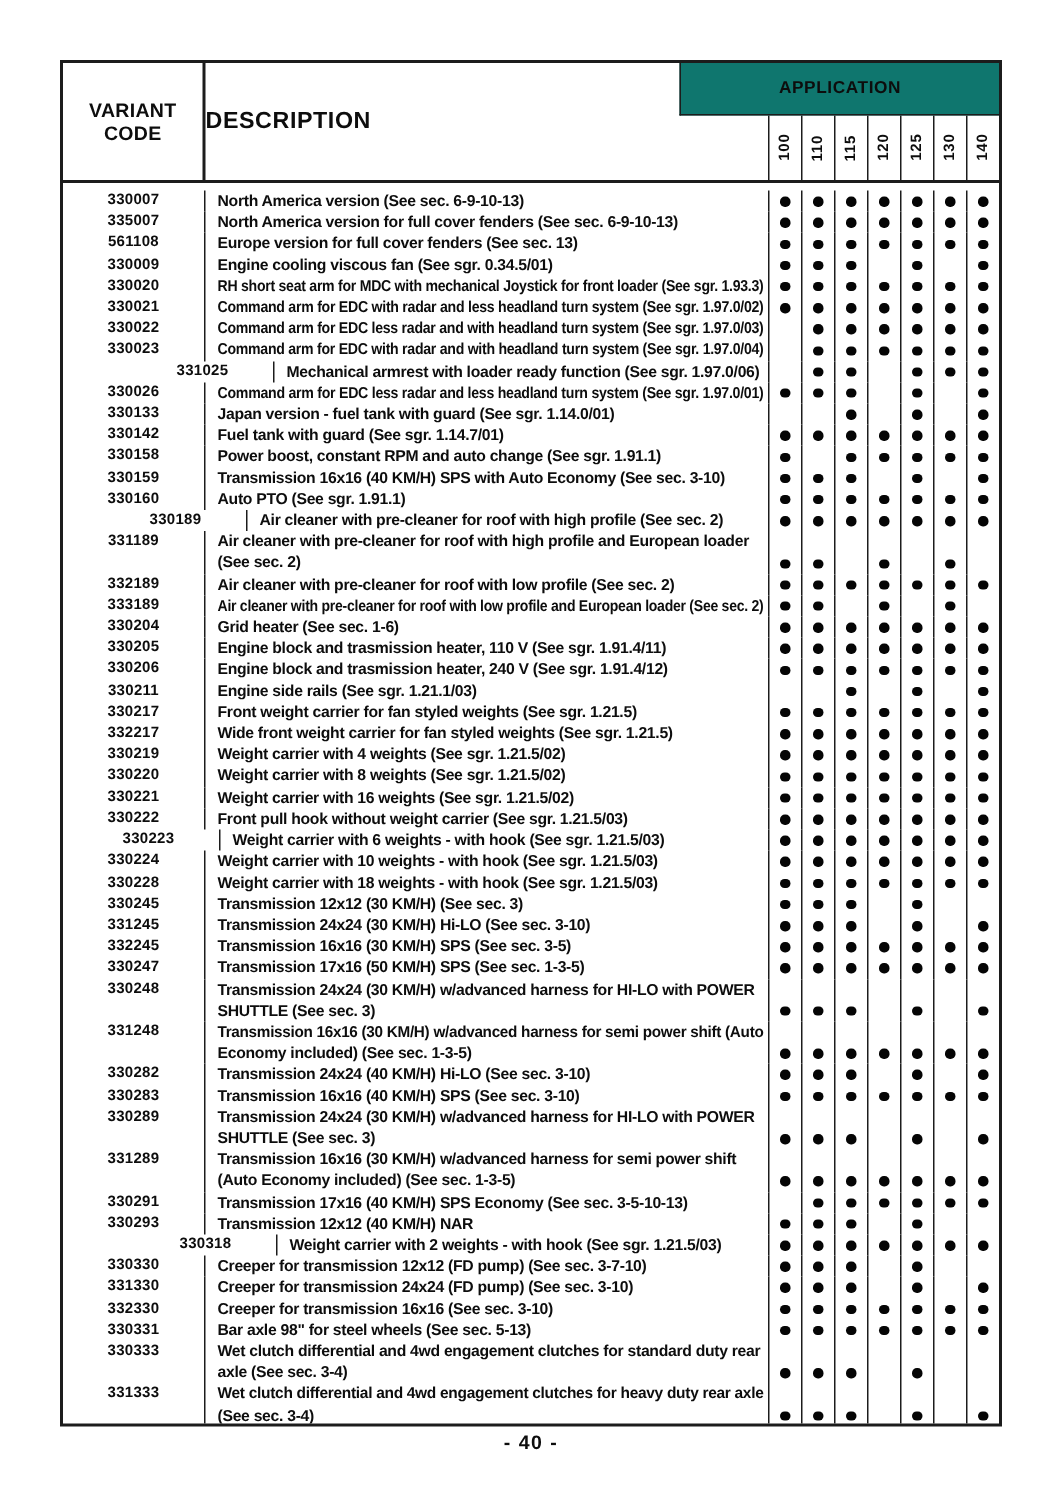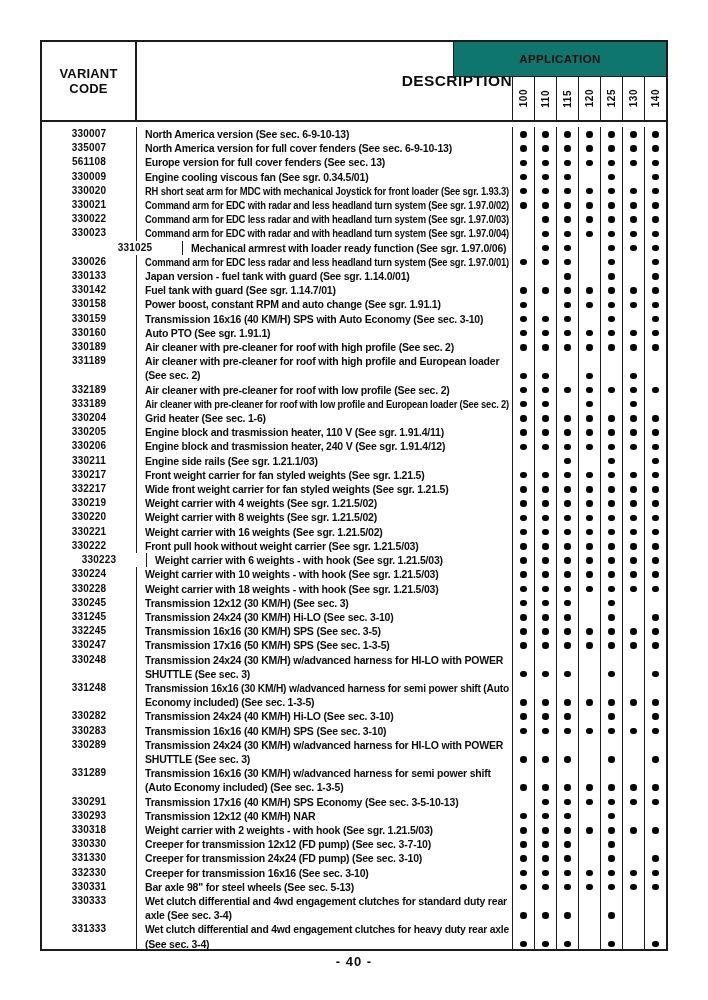--- a/index.html
+++ b/index.html
@@ -17,21 +17,21 @@
   .tbl-header {
     position:relative; height:80px; border-bottom:2px solid #1c1c1c;
     display:flex; flex-shrink:0;
   }
   .h-code {
     width:95px; border-right:2px solid #1c1c1c; display:flex; flex-direction:column;
     align-items:center; justify-content:center; font-weight:bold; font-size:13px;
     line-height:15px; letter-spacing:.2px;
   }
   .h-desc {
-    flex:1; display:flex; align-items:center; justify-content:flex-end;
+    flex:1; display:flex; align-items:center; justify-content:flex-start;
     font-weight:bold; font-size:15.5px; letter-spacing:.4px;
   }
   .h-app-cols { width:154px; display:flex; padding-top:35px; }
   .app-col-head {
     flex:1; border-left:1.6px solid #1c1c1c; display:flex;
     align-items:center; justify-content:center; overflow:hidden;
   }
   .app-col-label {
     writing-mode:vertical-rl; transform:rotate(180deg);
     font-weight:bold; font-size:10px; letter-spacing:.5px;
@@ -513,21 +513,21 @@
               <span class="dot"></span>
             </div>
             <div class="dot-col">
               <span class="dot"></span>
             </div>
             <div class="dot-col">
               <span class="dot"></span>
             </div>
           </div>
         </div>
-        <div class="row" style="min-height: 14.2px;">
+        <div class="row" style="min-height: 14.2px; margin-left: 28px;">
           <div class="code-cell">330189</div>
           <div class="desc-cell">
             <div class="desc-line">Air cleaner with pre-cleaner for roof with high profile (See sec. 2)</div>
           </div>
           <div class="dots-cell">
             <div class="dot-col">
               <span class="dot"></span>
             </div>
             <div class="dot-col">
               <span class="dot"></span>
@@ -1309,21 +1309,21 @@
               <span class="dot"></span>
             </div>
             <div class="dot-col"></div>
             <div class="dot-col">
               <span class="dot"></span>
             </div>
             <div class="dot-col"></div>
             <div class="dot-col"></div>
           </div>
         </div>
-        <div class="row" style="min-height: 14.2px;">
+        <div class="row" style="min-height: 14.2px; margin-left: 48px;">
           <div class="code-cell">330318</div>
           <div class="desc-cell">
             <div class="desc-line">Weight carrier with 2 weights - with hook (See sgr. 1.21.5/03)</div>
           </div>
           <div class="dots-cell">
             <div class="dot-col">
               <span class="dot"></span>
             </div>
             <div class="dot-col">
               <span class="dot"></span>

